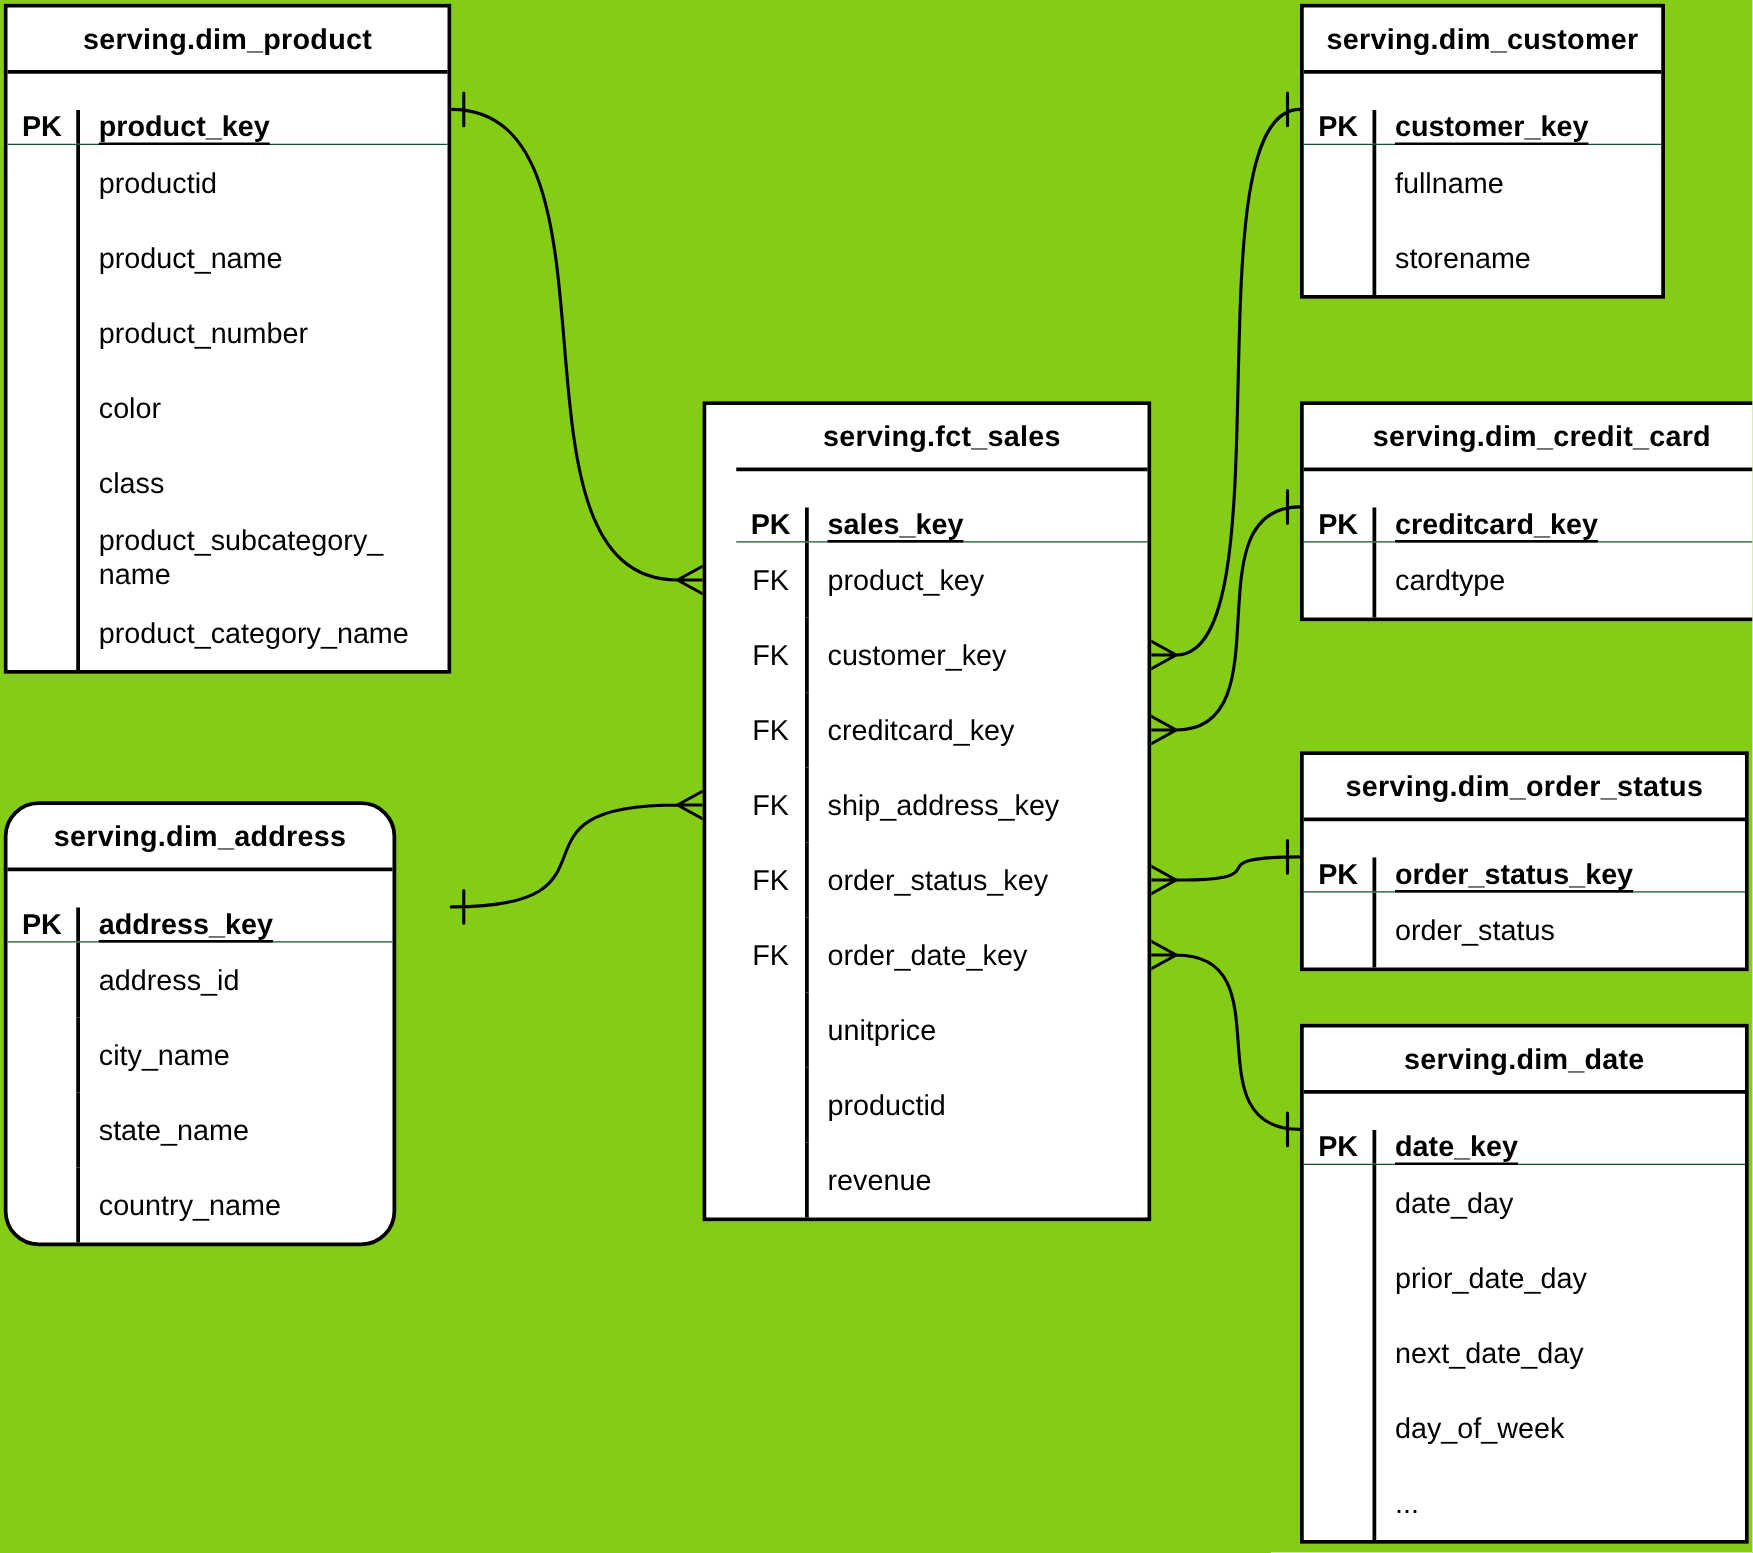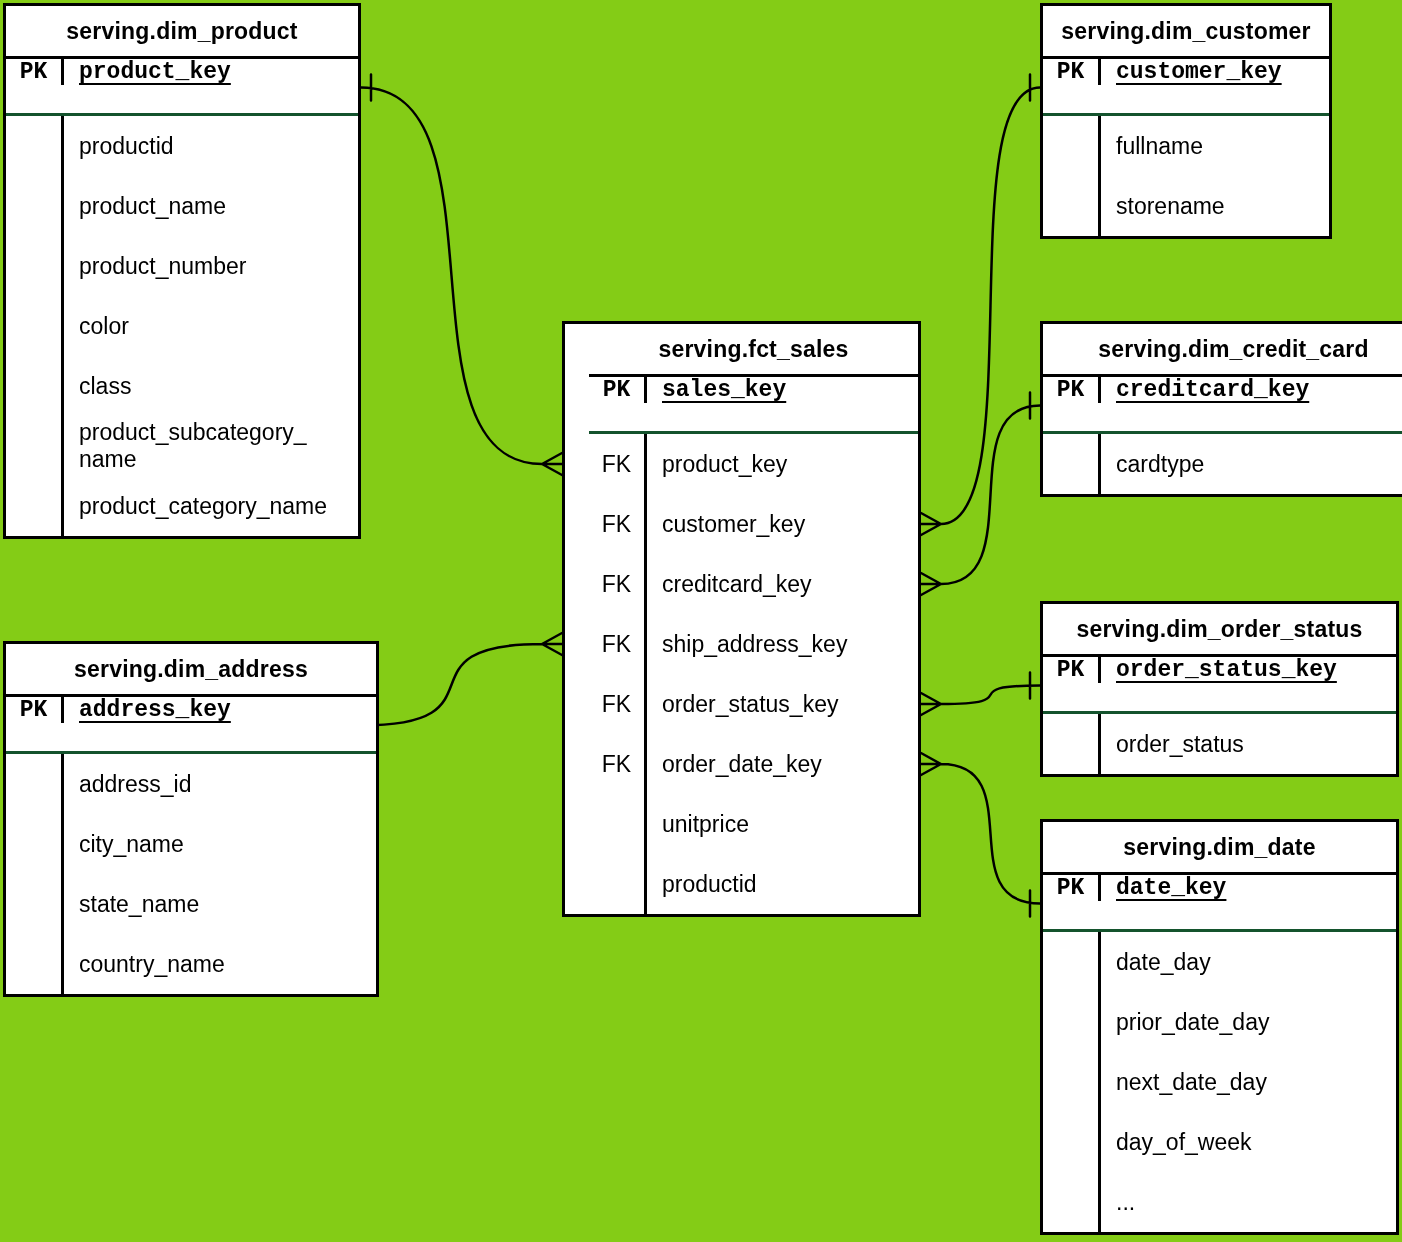--- a/index.html
+++ b/index.html
@@ -8,21 +8,21 @@
   #canvas { position: relative; background: #84cc16; overflow: hidden; }
   #connector-layer { position: absolute; left: 0; top: 0; pointer-events: none; }
   #connector-layer path { fill: none; stroke: #000000; stroke-width: 2.5; stroke-linecap: round; stroke-linejoin: round; }
 
   .tbl { position: absolute; border: 3px solid #000; background: #fff; }
   .tbl-header {
     height: 53px; border-bottom: 3px solid #000;
     display: flex; align-items: center; justify-content: center;
     font-weight: bold; font-size: 23px; letter-spacing: 0.2px;
   }
-  .tbl-keyrow { height: 57px; border-bottom: 3px solid #14532d; display: flex; align-items: flex-start; font-family: Liberation Mono, monospace; }
+  .tbl-keyrow { height: 57px; border-bottom: 1px solid #14532d; display: flex; align-items: flex-end; }
   .tag-cell {
     flex: 0 0 58px; border-right: 3px solid #000;
     display: flex; align-items: center; justify-content: center;
     font-size: 23px;
   }
   .tbl-keyrow .tag-cell { font-weight: bold; }
   .field-cell {
     flex: 1; display: flex; align-items: center;
     padding: 0 6px 0 15px; font-size: 23px;
     white-space: pre-wrap; line-height: 27px;
@@ -145,20 +145,24 @@
     <div class="field-cell">order_date_key</div>
   </div>
         <div class="tbl-row">
     <div class="tag-cell"></div>
     <div class="field-cell">unitprice</div>
   </div>
         <div class="tbl-row">
     <div class="tag-cell"></div>
     <div class="field-cell">productid</div>
   </div>
+        <div class="tbl-row">
+    <div class="tag-cell"></div>
+    <div class="field-cell">revenue</div>
+  </div>
       </div>
   </div>
     <div class="tbl" style="left: 1040px; top: 321px; width: 387px;">
     <div class="tbl-header">serving.dim_credit_card</div>
     <div class="tbl-keyrow">
       <div class="tag-cell">PK</div>
       <div class="field-cell">creditcard_key</div>
     </div>
     <div class="tbl-body">
         <div class="tbl-row">
@@ -202,21 +206,21 @@
         <div class="tbl-row">
     <div class="tag-cell"></div>
     <div class="field-cell">day_of_week</div>
   </div>
         <div class="tbl-row">
     <div class="tag-cell"></div>
     <div class="field-cell">...</div>
   </div>
       </div>
   </div>
-    <div class="tbl" style="left: 3px; top: 641px; width: 376px;">
+    <div class="tbl" style="left: 3px; top: 641px; width: 314px; border-radius: 28px;">
     <div class="tbl-header">serving.dim_address</div>
     <div class="tbl-keyrow">
       <div class="tag-cell">PK</div>
       <div class="field-cell">address_key</div>
     </div>
     <div class="tbl-body">
         <div class="tbl-row">
     <div class="tag-cell"></div>
     <div class="field-cell">address_id</div>
   </div>

